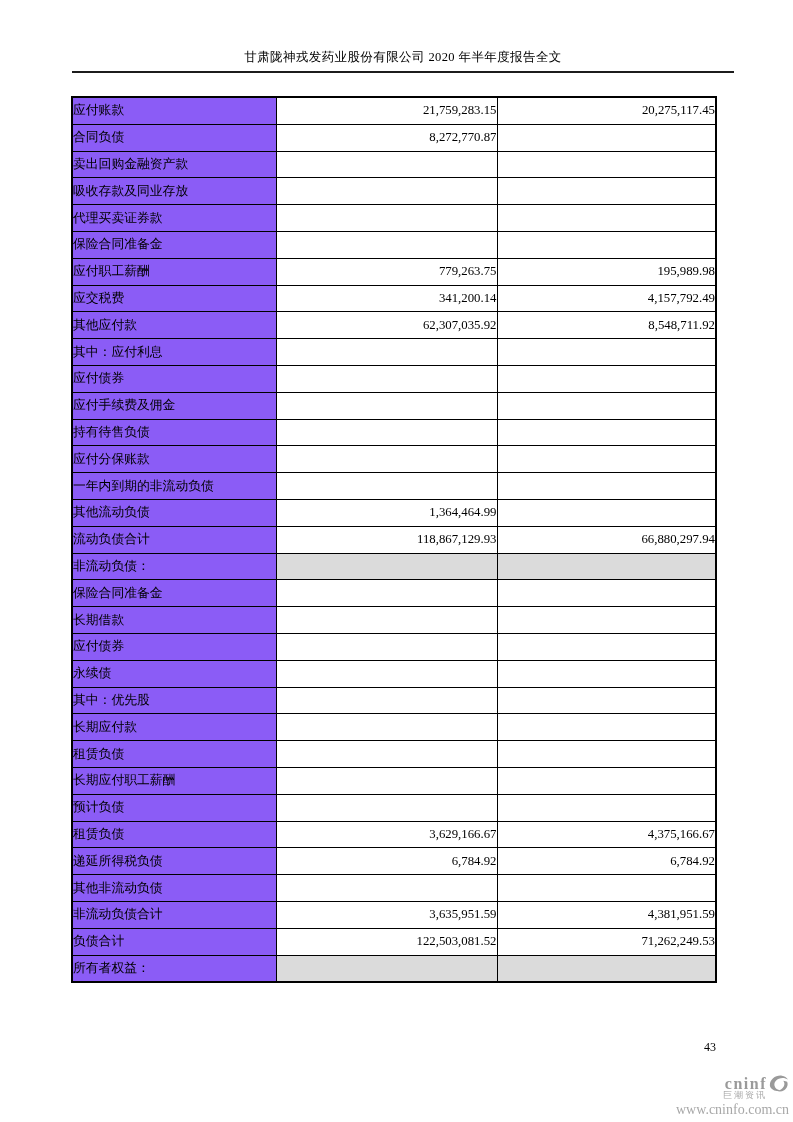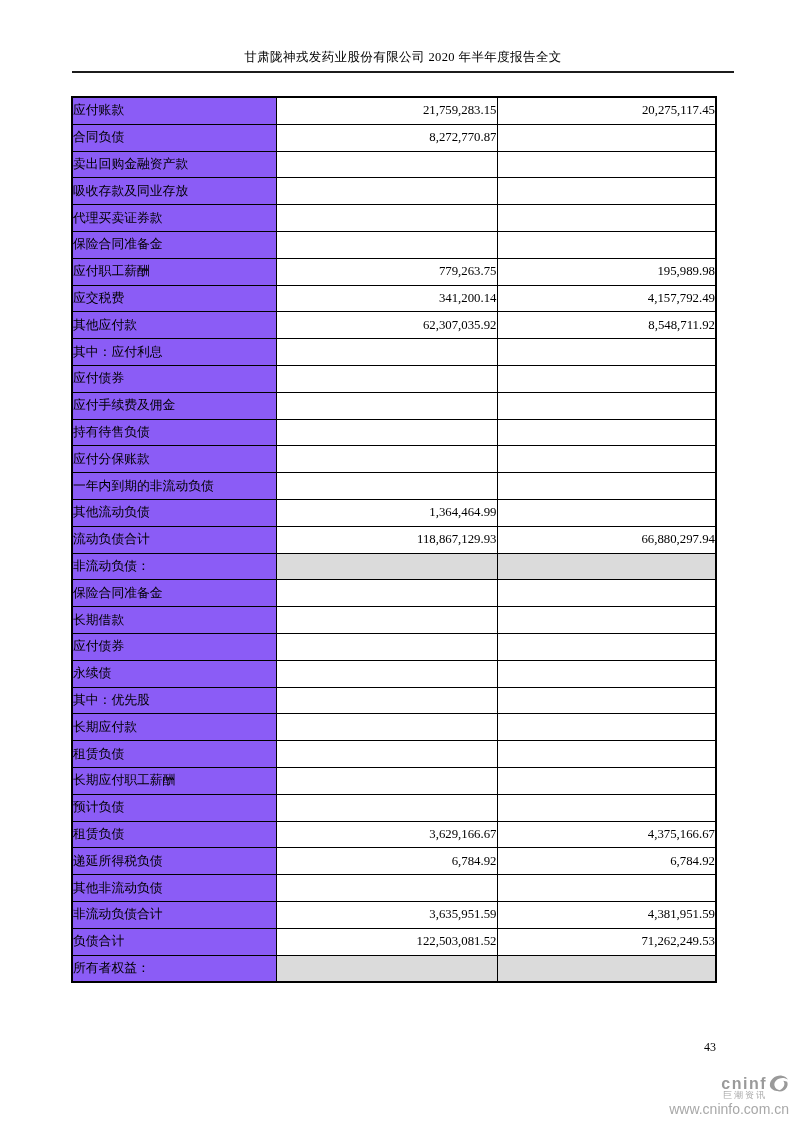--- a/index.html
+++ b/index.html
@@ -75,21 +75,21 @@
     right: 77px;
     font-size: 12px;
   }
   .cninfo-logo {
     position: absolute;
     top: 1074px;
     right: 4px;
     display: flex;
     flex-direction: column;
     align-items: flex-end;
-    font-family: Liberation Sans, sans-serif;
+    font-family: Liberation Serif, serif;
     line-height: 1.1;
   }
   .logo-top {
     display: flex;
     align-items: center;
   }
   .logo-word {
     font-weight: bold;
     font-size: 16px;
     letter-spacing: 1.5px;

